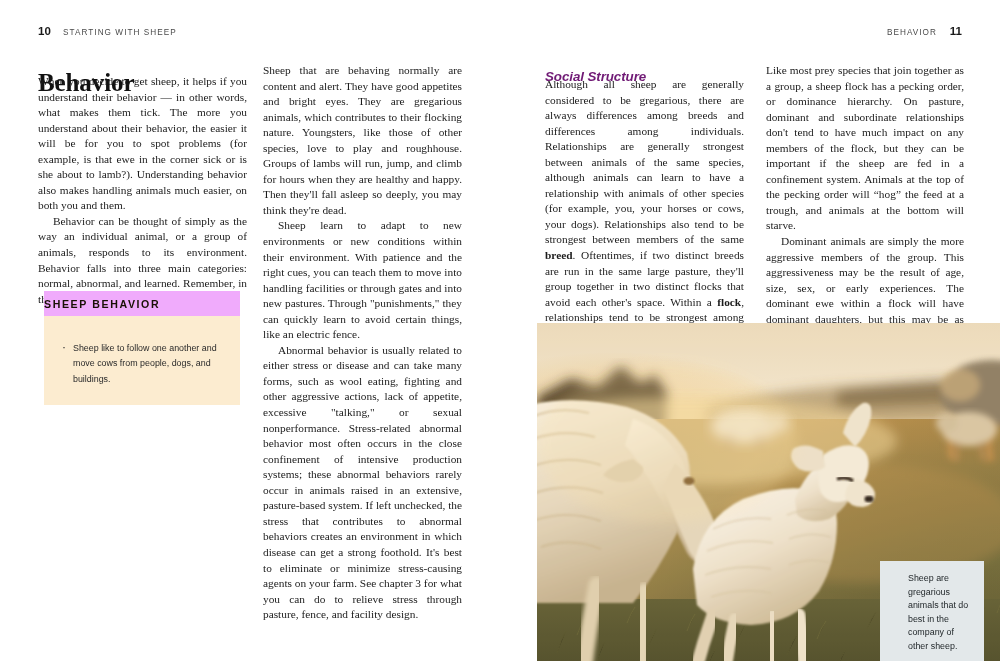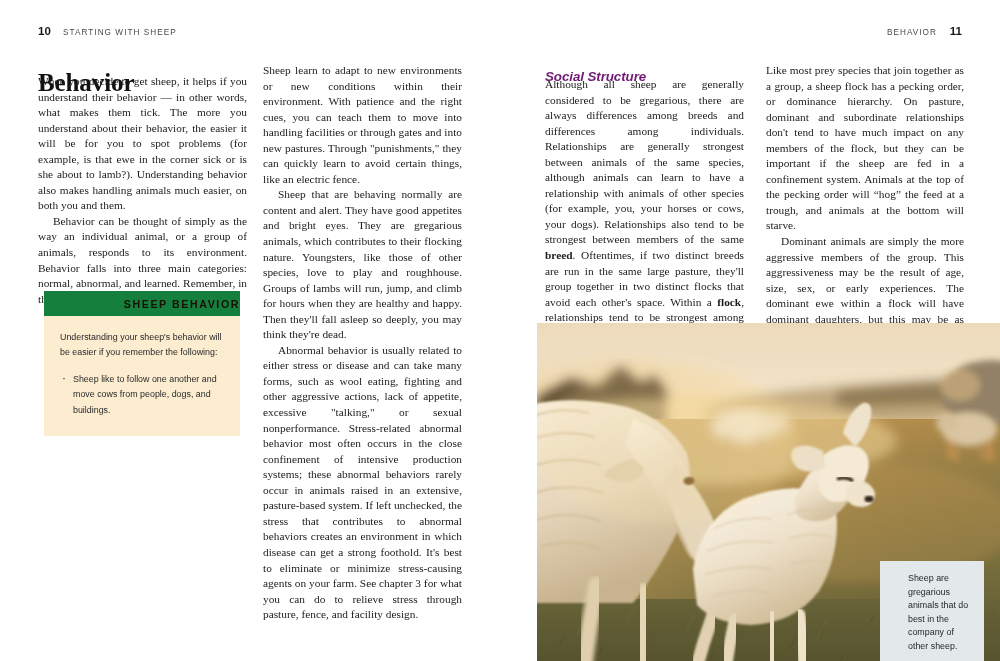--- a/index.html
+++ b/index.html
@@ -84,25 +84,25 @@
   }
 
   
   #sidebar {
     position: absolute;
     left: 44px;
     top: 291px;
     width: 196px;
   }
   #sidebar-header {
-    background: #15803d;
+    background: #f0abfc;
     height: 25px;
     display: flex;
     align-items: center;
-    justify-content: flex-end;
+    justify-content: flex-start;
   }
   #sidebar-title {
     font-family: "Liberation Sans", sans-serif;
     font-weight: bold;
     font-size: 10.6px;
     letter-spacing: 1.6px;
     color: #191004;
   }
   #sidebar-body {
     background: #fcecd0;
@@ -175,30 +175,29 @@
 <div class="col" id="col-1">
   <p>When you decide to get sheep, it helps if you understand their behavior — in other words, what makes them tick. The more you understand about their behavior, the easier it will be for you to spot problems (for example, is that ewe in the corner sick or is she about to lamb?). Understanding behavior also makes handling animals much easier, on both you and them.</p>
   <p>Behavior can be thought of simply as the way an individual animal, or a group of animals, responds to its environment. Behavior falls into three main categories: normal, abnormal, and learned. Remember, in the case of</p>
 </div>
 
 <aside id="sidebar">
   <div id="sidebar-header">
     <span id="sidebar-title">SHEEP BEHAVIOR</span>
   </div>
   <div id="sidebar-body">
-    <p id="sidebar-intro">Understanding your sheep's behavior will be easier if you remember the following:</p>
     <ul id="sidebar-list">
       <li>Sheep like to follow one another and move cows from people, dogs, and buildings.</li>
     </ul>
   </div>
 </aside>
 
 <div class="col" id="col-2">
+  <p>Sheep that are behaving normally are content and alert. They have good appetites and bright eyes. They are gregarious animals, which contributes to their flocking nature. Youngsters, like those of other species, love to play and roughhouse. Groups of lambs will run, jump, and climb for hours when they are healthy and happy. Then they'll fall asleep so deeply, you may think they're dead.</p>
   <p>Sheep learn to adapt to new environments or new conditions within their environment. With patience and the right cues, you can teach them to move into handling facilities or through gates and into new pastures. Through "punishments," they can quickly learn to avoid certain things, like an electric fence.</p>
-  <p>Sheep that are behaving normally are content and alert. They have good appetites and bright eyes. They are gregarious animals, which contributes to their flocking nature. Youngsters, like those of other species, love to play and roughhouse. Groups of lambs will run, jump, and climb for hours when they are healthy and happy. Then they'll fall asleep so deeply, you may think they're dead.</p>
   <p>Abnormal behavior is usually related to either stress or disease and can take many forms, such as wool eating, fighting and other aggressive actions, lack of appetite, excessive "talking," or sexual nonperformance. Stress-related abnormal behavior most often occurs in the close confinement of intensive production systems; these abnormal behaviors rarely occur in animals raised in an extensive, pasture-based system. If left unchecked, the stress that contributes to abnormal behaviors creates an environment in which disease can get a strong foothold. It's best to eliminate or minimize stress-causing agents on your farm. See chapter 3 for what you can do to relieve stress through pasture, fence, and facility design.</p>
 </div>
 
 <h2 id="section-head">Social Structure</h2>
 
 <div class="col" id="col-3">
   <p><span>Although all sheep are generally considered to be gregarious, there are always differences among breeds and differences among individuals. Relationships are generally strongest between animals of the same species, although animals can learn to have a relationship with animals of other species (for example, you, your horses or cows, your dogs). Relationships also tend to be strongest between members of the same </span><b>breed</b><span>. Oftentimes, if two distinct breeds are run in the same large pasture, they'll group together in two distinct flocks that avoid each other's space. Within a </span><b>flock</b><span>, relationships tend to be strongest among family units. An older ewe, her children, her children's children, and so on will behave as a unit.</span></p>
 </div>
 
 <div class="col" id="col-4">

